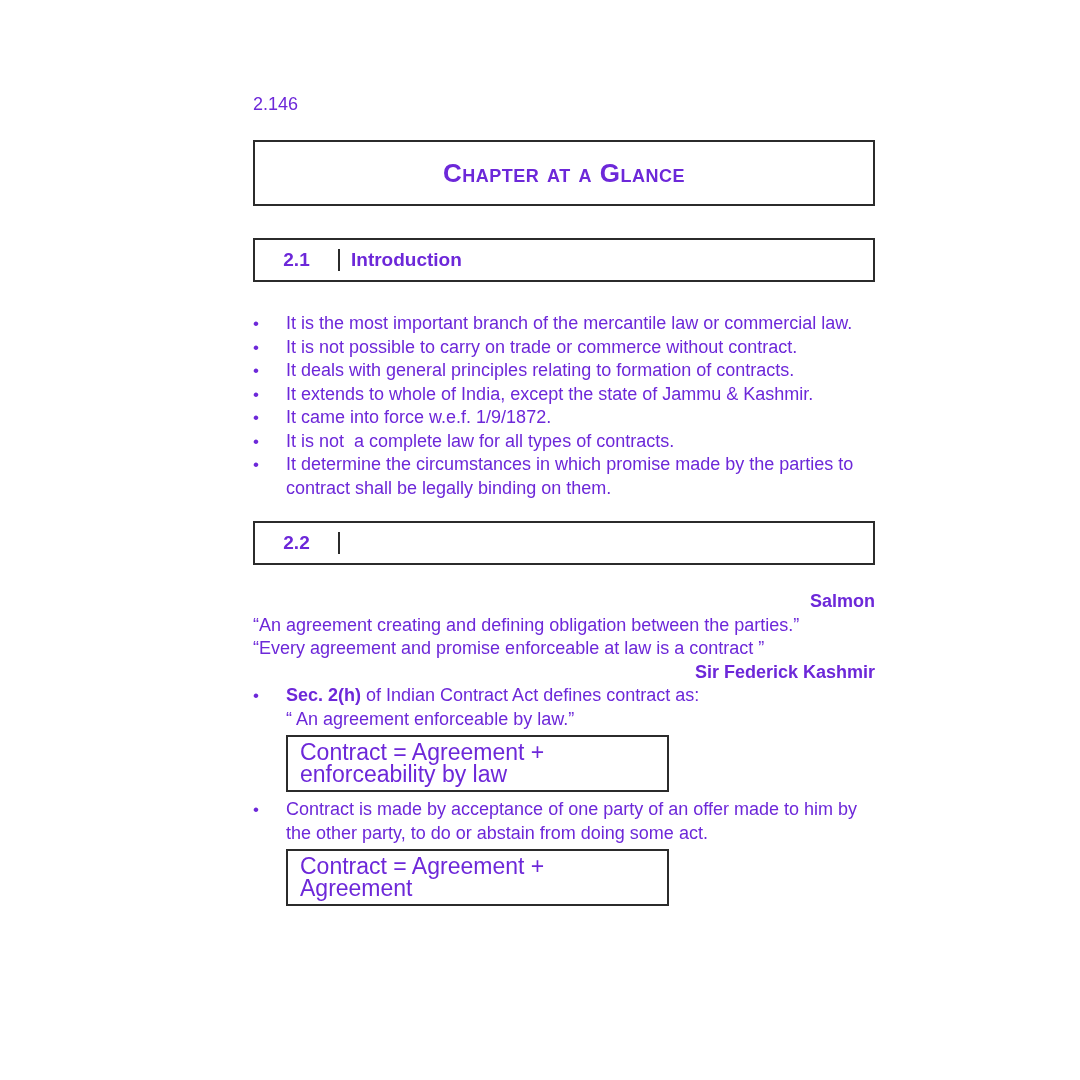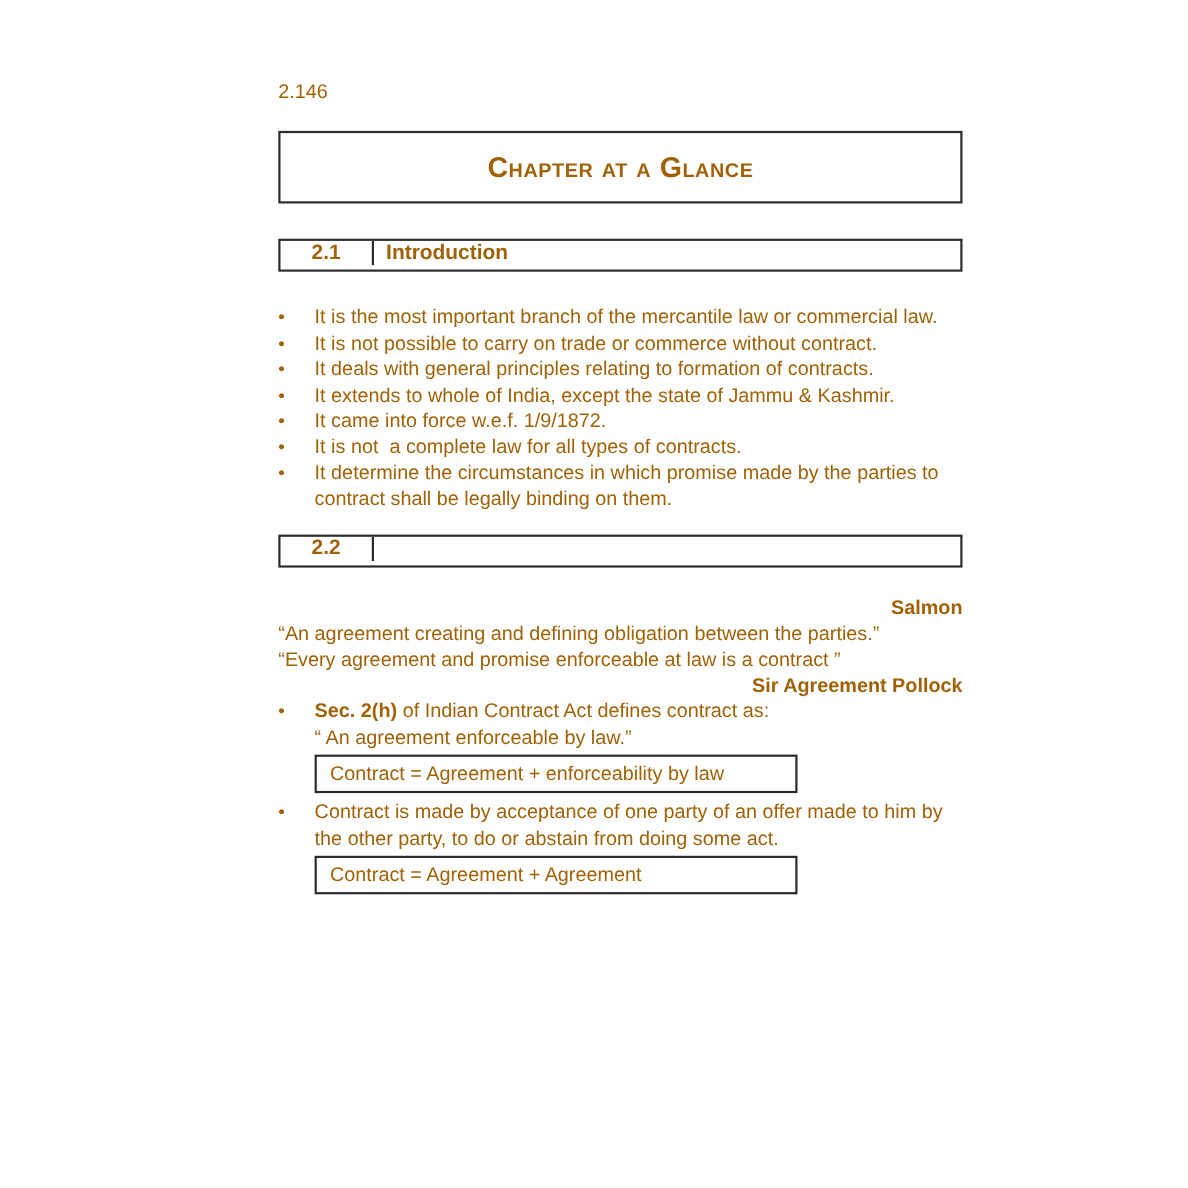--- a/index.html
+++ b/index.html
@@ -1,23 +1,23 @@
 <!DOCTYPE html>
 <html><head>
 <meta charset="utf-8">
 <style>
   * { margin:0; padding:0; box-sizing:border-box; }
   html,body { background:#ffffff; }
   .page {
     position:relative;
     width:1080px; height:1080px;
     background:#ffffff;
-    color:#a16207;
+    color:#6d28d9;
     font-family:"Liberation Sans", sans-serif;
-    padding:73px 205px 0 253px;
+    padding:94px 205px 0 253px;
     overflow:hidden;
   }
   
   .header {
     display:flex; justify-content:space-between; align-items:baseline;
     margin-bottom:25px;
   }
   .page-num { font-size:18px; }
   .running-title { white-space:nowrap; }
   .running-title .book {
@@ -35,23 +35,23 @@
   }
   .banner-text {
     font-weight:bold;
     font-size:26px;
     font-variant:small-caps;
     letter-spacing:0.5px;
   }
 
   
   .section-bar {
-    display:flex; align-items:flex-start;
+    display:flex; align-items:center;
     border:2px solid #2b2b2b;
-    height:30px;
+    height:44px;
   }
   .section-bar .sec-num {
     width:85px; flex:none;
     border-right:2px solid #2b2b2b;
     display:flex; align-items:center; justify-content:center;
     font-weight:bold; font-size:19px;
   }
   .section-bar .sec-title {
     flex:1;
     display:flex; align-items:center;
@@ -67,24 +67,24 @@
   .bullet-marker { width:33px; flex:none; font-size:17px; }
   .bullet-text { flex:1; white-space:pre-wrap; }
 
   
   .line { font-size:18px; line-height:23.5px; }
   .attr { text-align:right; font-weight:bold; }
   .bold { font-weight:bold; }
   .indented { margin-left:33px; }
   .formula-box {
     border:2px solid #2b2b2b;
-    width:439px;
+    width:383px;
     margin:4px 0 6px 33px;
     padding:4px 12px 5px 12px;
-    font-size:18px;
+    font-size:23px;
     line-height:22px;
   }
 </style>
 </head>
 <body>
 
 <div class="page">
 
   <div class="header">
     <span class="page-num">2.146</span>
@@ -131,21 +131,21 @@
   </div>
 
   <div class="section-bar bar-22">
     <span class="sec-num">2.2</span>
   </div>
 
   <div>
     <div class="line attr">Salmon</div>
     <div class="line">“An agreement creating and defining obligation between the parties.”</div>
     <div class="line">“Every agreement and promise enforceable at law is a contract ”</div>
-    <div class="line attr">Sir Agreement Pollock</div>
+    <div class="line attr">Sir Federick Kashmir</div>
 
     <div class="bullet-row">
       <span class="bullet-marker">•</span>
       <span class="bullet-text"><span class="bold">Sec. 2(h)</span><span> of Indian Contract Act defines contract as:</span></span>
     </div>
     <div class="line indented">“ An agreement enforceable by law.”</div>
 
     <div class="formula-box">Contract = Agreement + enforceability by law</div>
 
     <div class="bullet-row">

